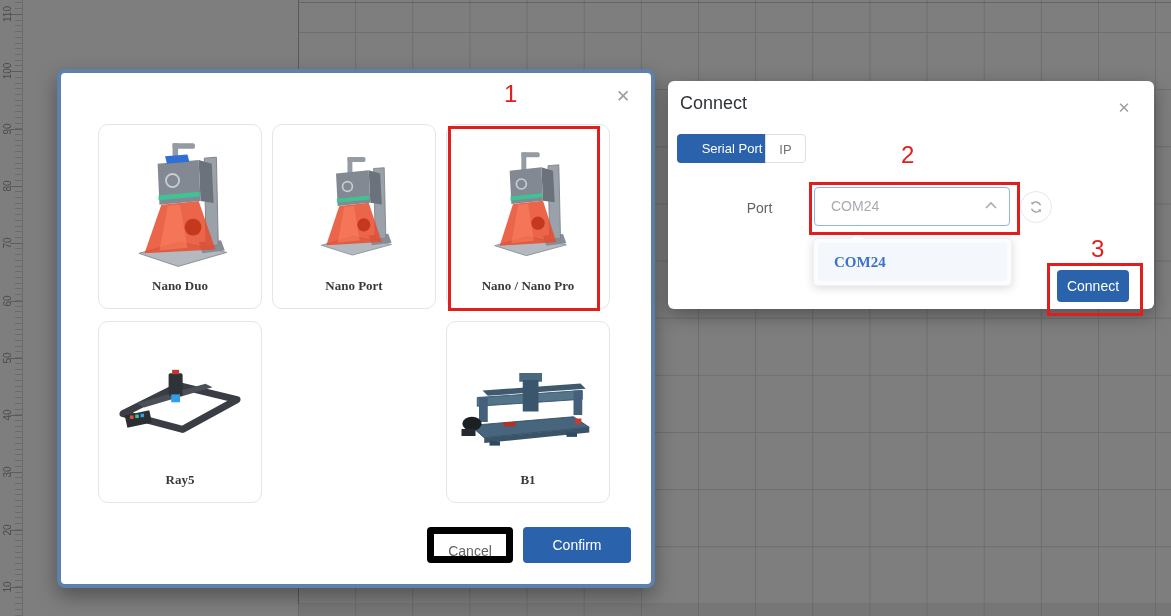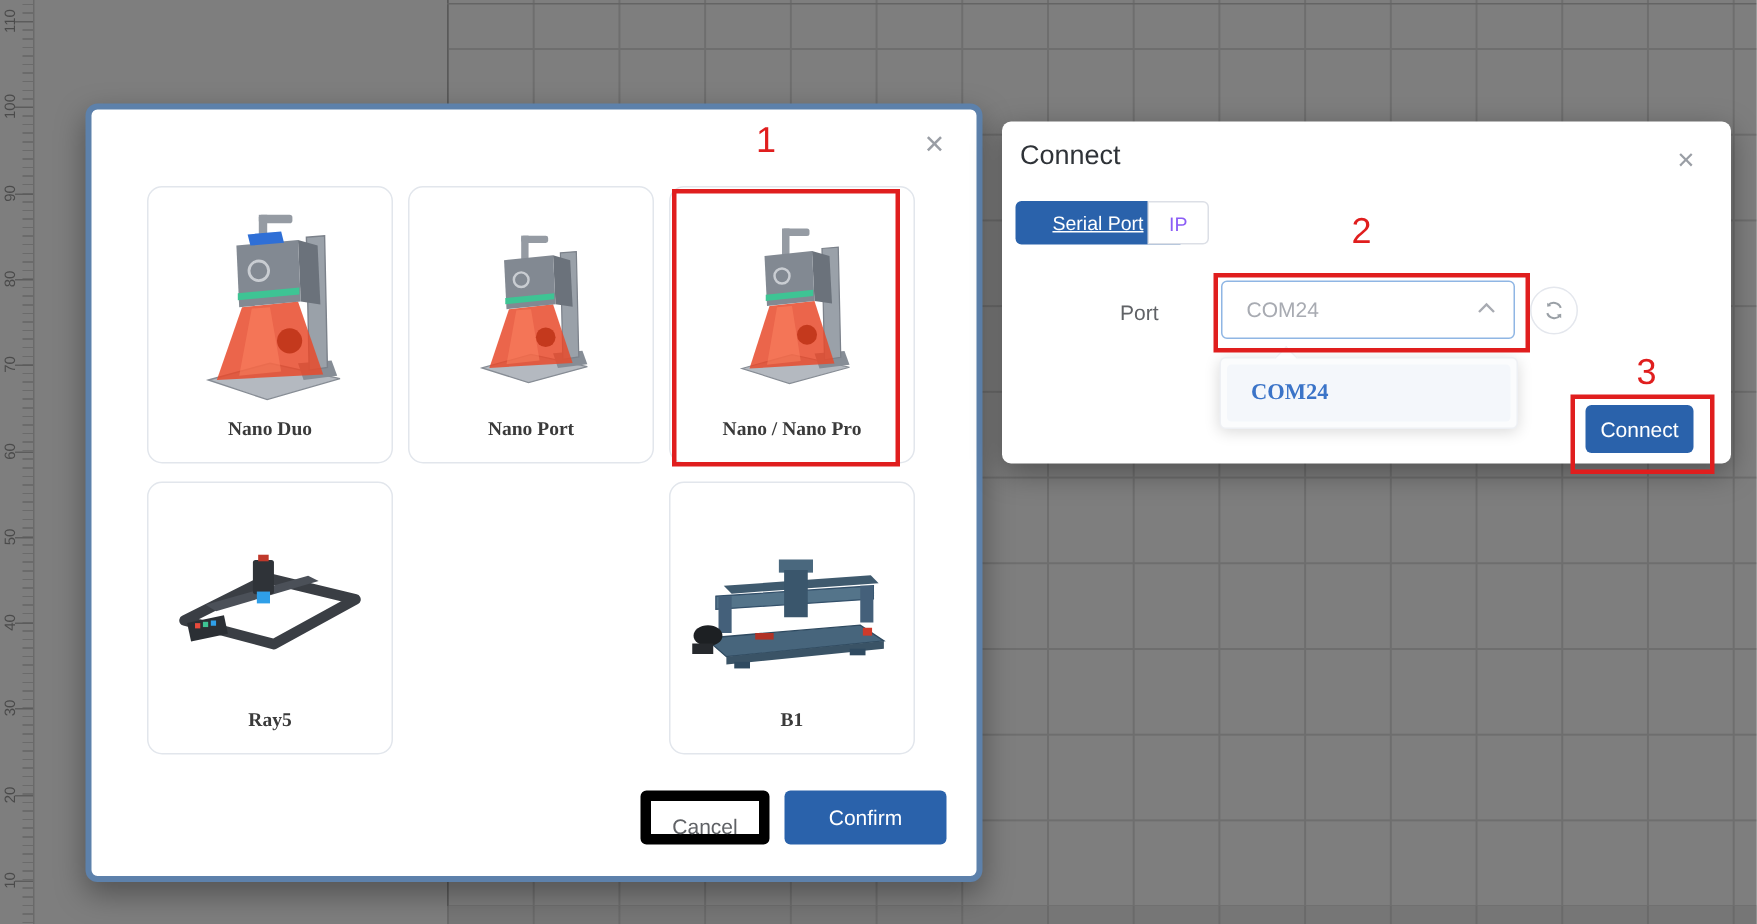--- a/index.html
+++ b/index.html
@@ -43,22 +43,22 @@
   .btn-cancel{left:366px;top:454px;width:86px;height:36px;line-height:34px;background:#fff;border:7px solid #000000;color:#606266;}
   .btn-confirm{left:462px;top:454px;width:108px;height:36px;line-height:36px;background:#2a62ab;border:none;color:#fff;}
 
   
   .connect-dialog{position:absolute;left:668px;top:81px;width:486px;height:228px;background:#fff;border-radius:6px;
     box-shadow:0 6px 20px rgba(0,0,0,.35);}
   .connect-title{position:absolute;left:12px;top:12px;font-size:18px;color:#2f3338;}
   .connect-close{position:absolute;left:443px;top:14px;width:26px;height:26px;line-height:26px;text-align:center;
     font-size:15px;color:#9a9ea5;cursor:pointer;}
   .tab{position:absolute;top:53px;height:29px;box-sizing:border-box;font-size:13px;text-align:center;line-height:29px;cursor:pointer;}
-  .tab-serial{left:9px;width:110px;background:#2a62ab;color:#fff;border-radius:4px 0 0 4px;text-decoration:underline;}
-  .tab-ip{left:97px;width:41px;background:#fff;color:#8b5cf6;border:1px solid #dcdfe6;border-radius:0 4px 4px 0;}
+  .tab-serial{left:9px;width:110px;background:#2a62ab;color:#fff;border-radius:4px 0 0 4px;}
+  .tab-ip{left:97px;width:41px;background:#fff;color:#737373;border:1px solid #dcdfe6;border-radius:0 4px 4px 0;}
   .port-label{position:absolute;left:60px;top:119px;width:63px;text-align:center;font-size:14px;color:#606266;}
   .port-select{position:absolute;left:146px;top:106px;width:196px;height:39px;box-sizing:border-box;
     border:1px solid #8fb6e4;border-radius:4px;background:#fff;cursor:pointer;}
   .port-select .value{position:absolute;left:16px;top:0;line-height:37px;font-size:14px;color:#a8abb2;}
   .port-select svg{position:absolute;right:12px;top:13px;}
   .refresh-btn{position:absolute;left:352px;top:110px;width:32px;height:32px;box-sizing:border-box;border:1px solid #e4e7ed;
     border-radius:50%;background:#fff;display:flex;align-items:center;justify-content:center;cursor:pointer;}
   .port-dropdown{position:absolute;left:145px;top:157px;width:199px;height:48px;background:#fbfcfd;border:1px solid #eef0f4;
     box-sizing:border-box;border-radius:4px;box-shadow:0 2px 10px rgba(0,0,0,.15);}
   .dropdown-notch{position:absolute;left:38px;top:-6px;width:10px;height:10px;background:#fbfcfd;

